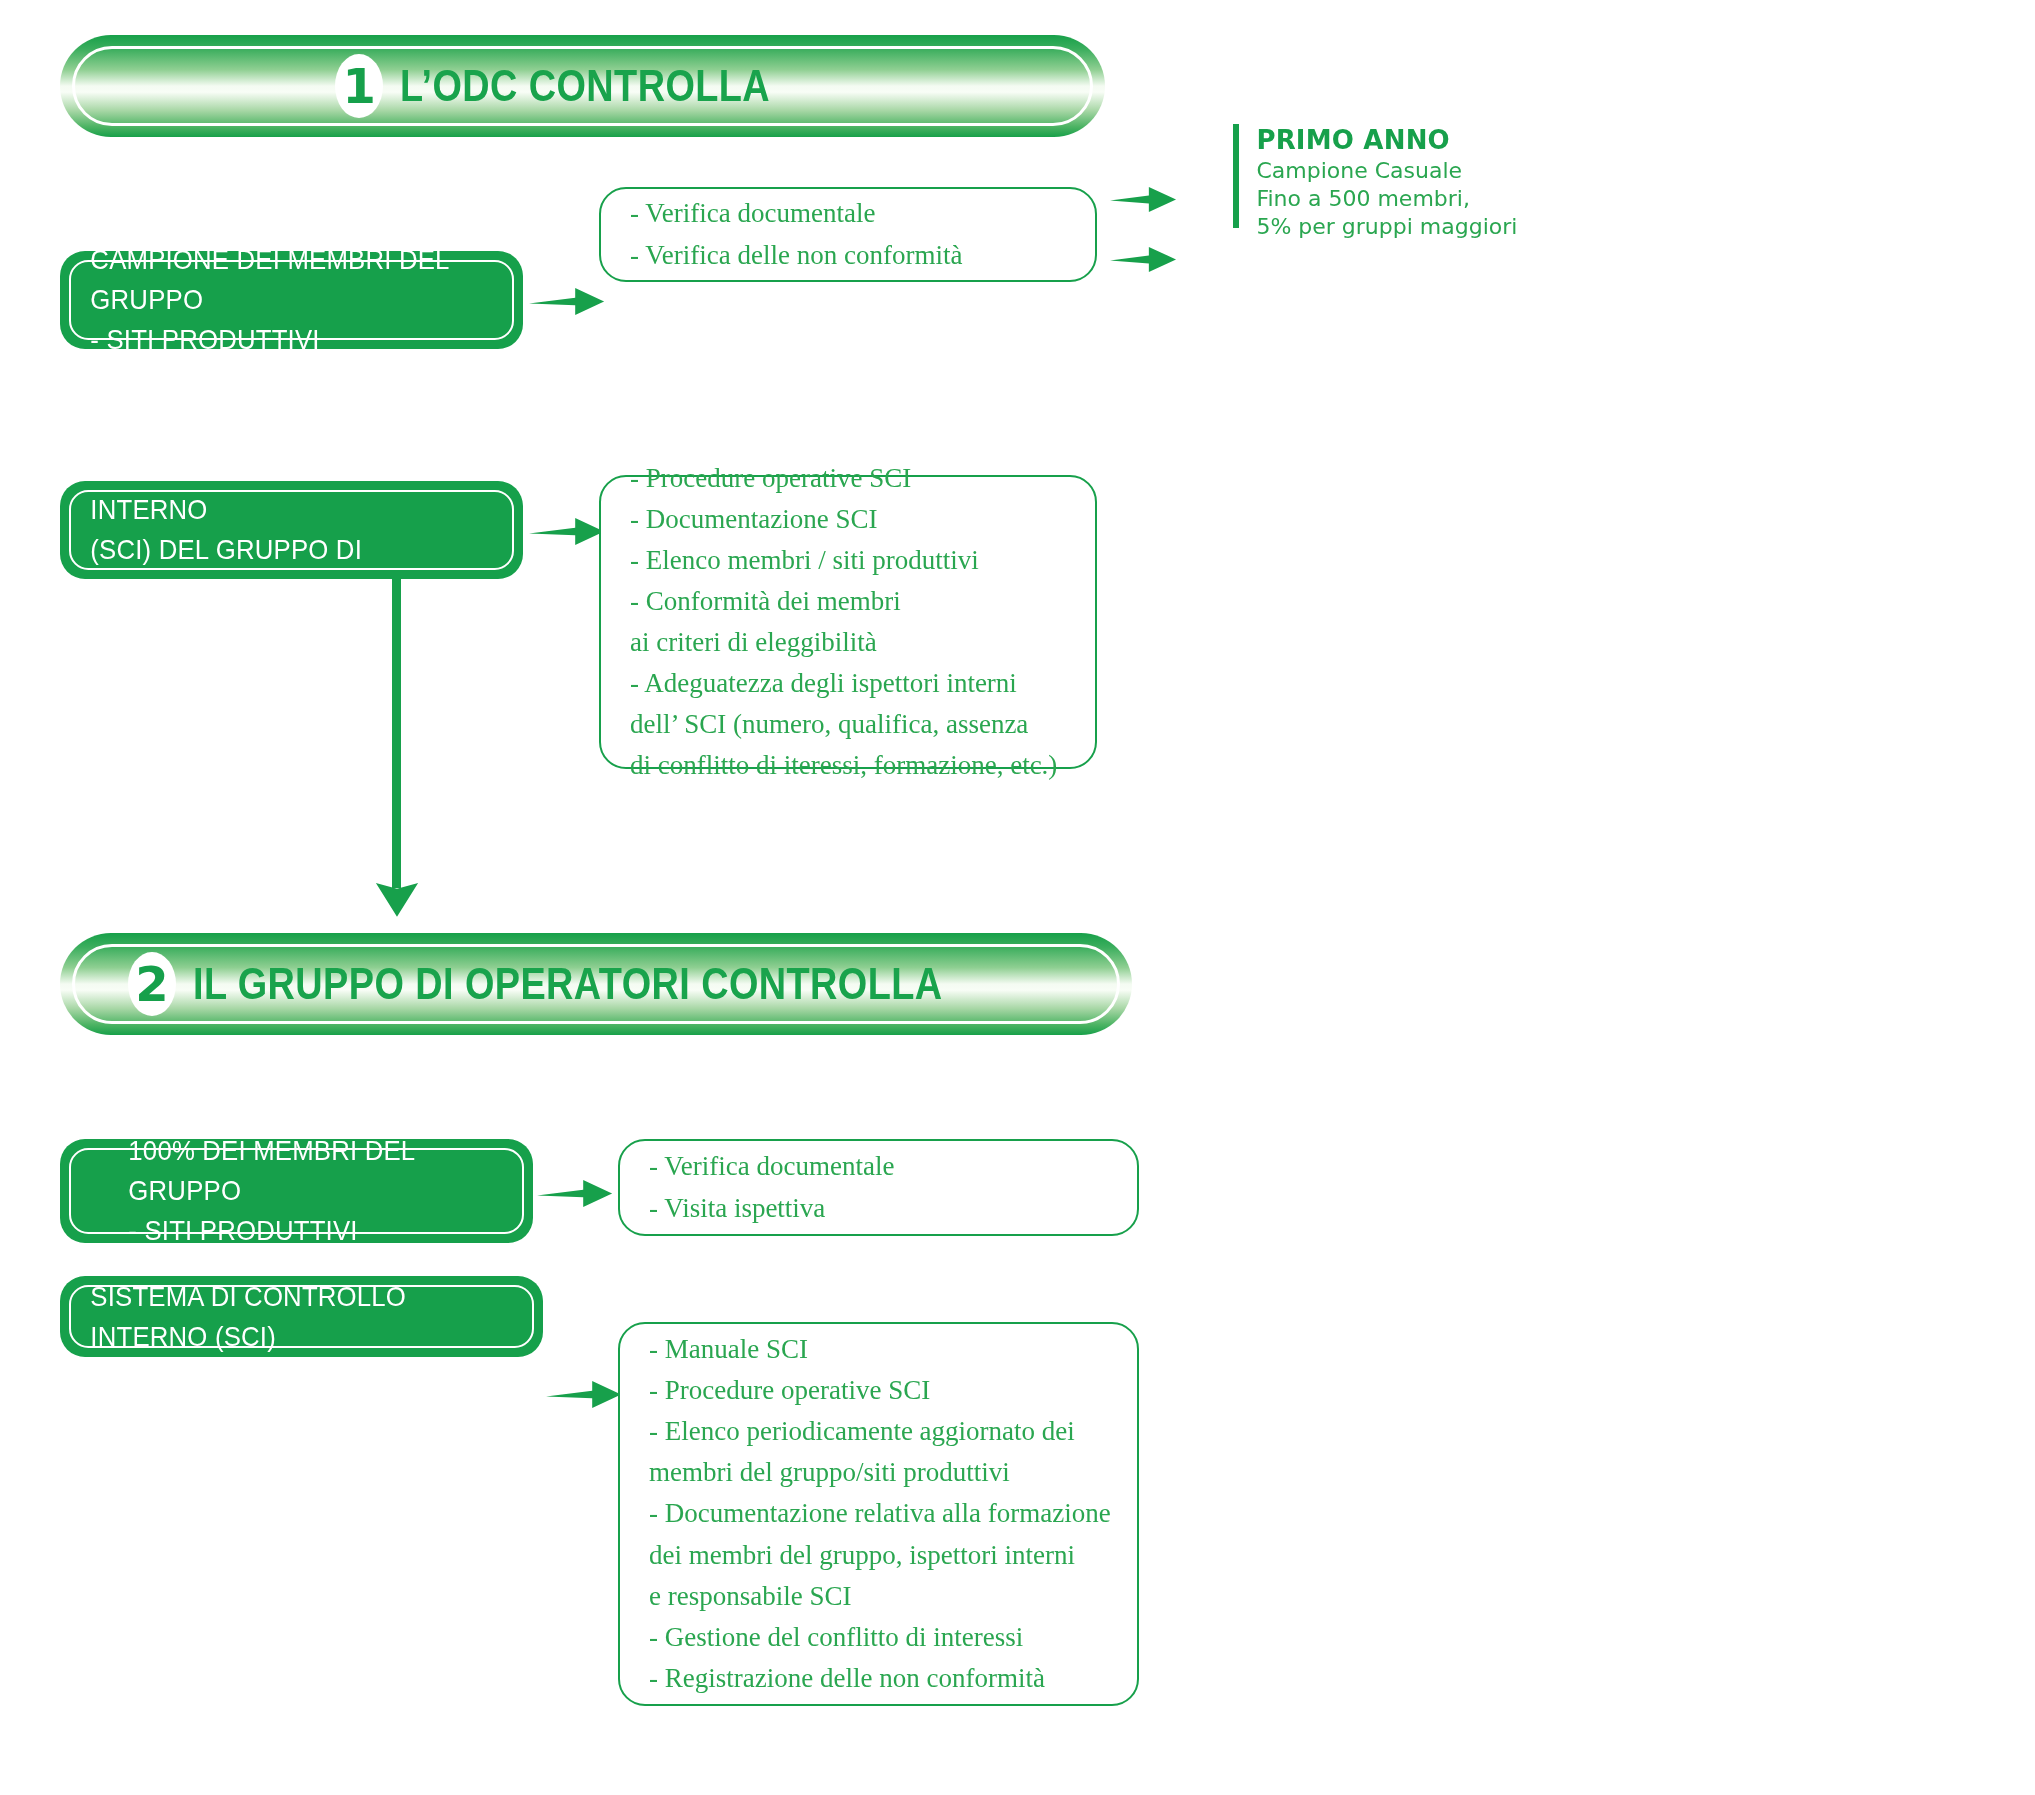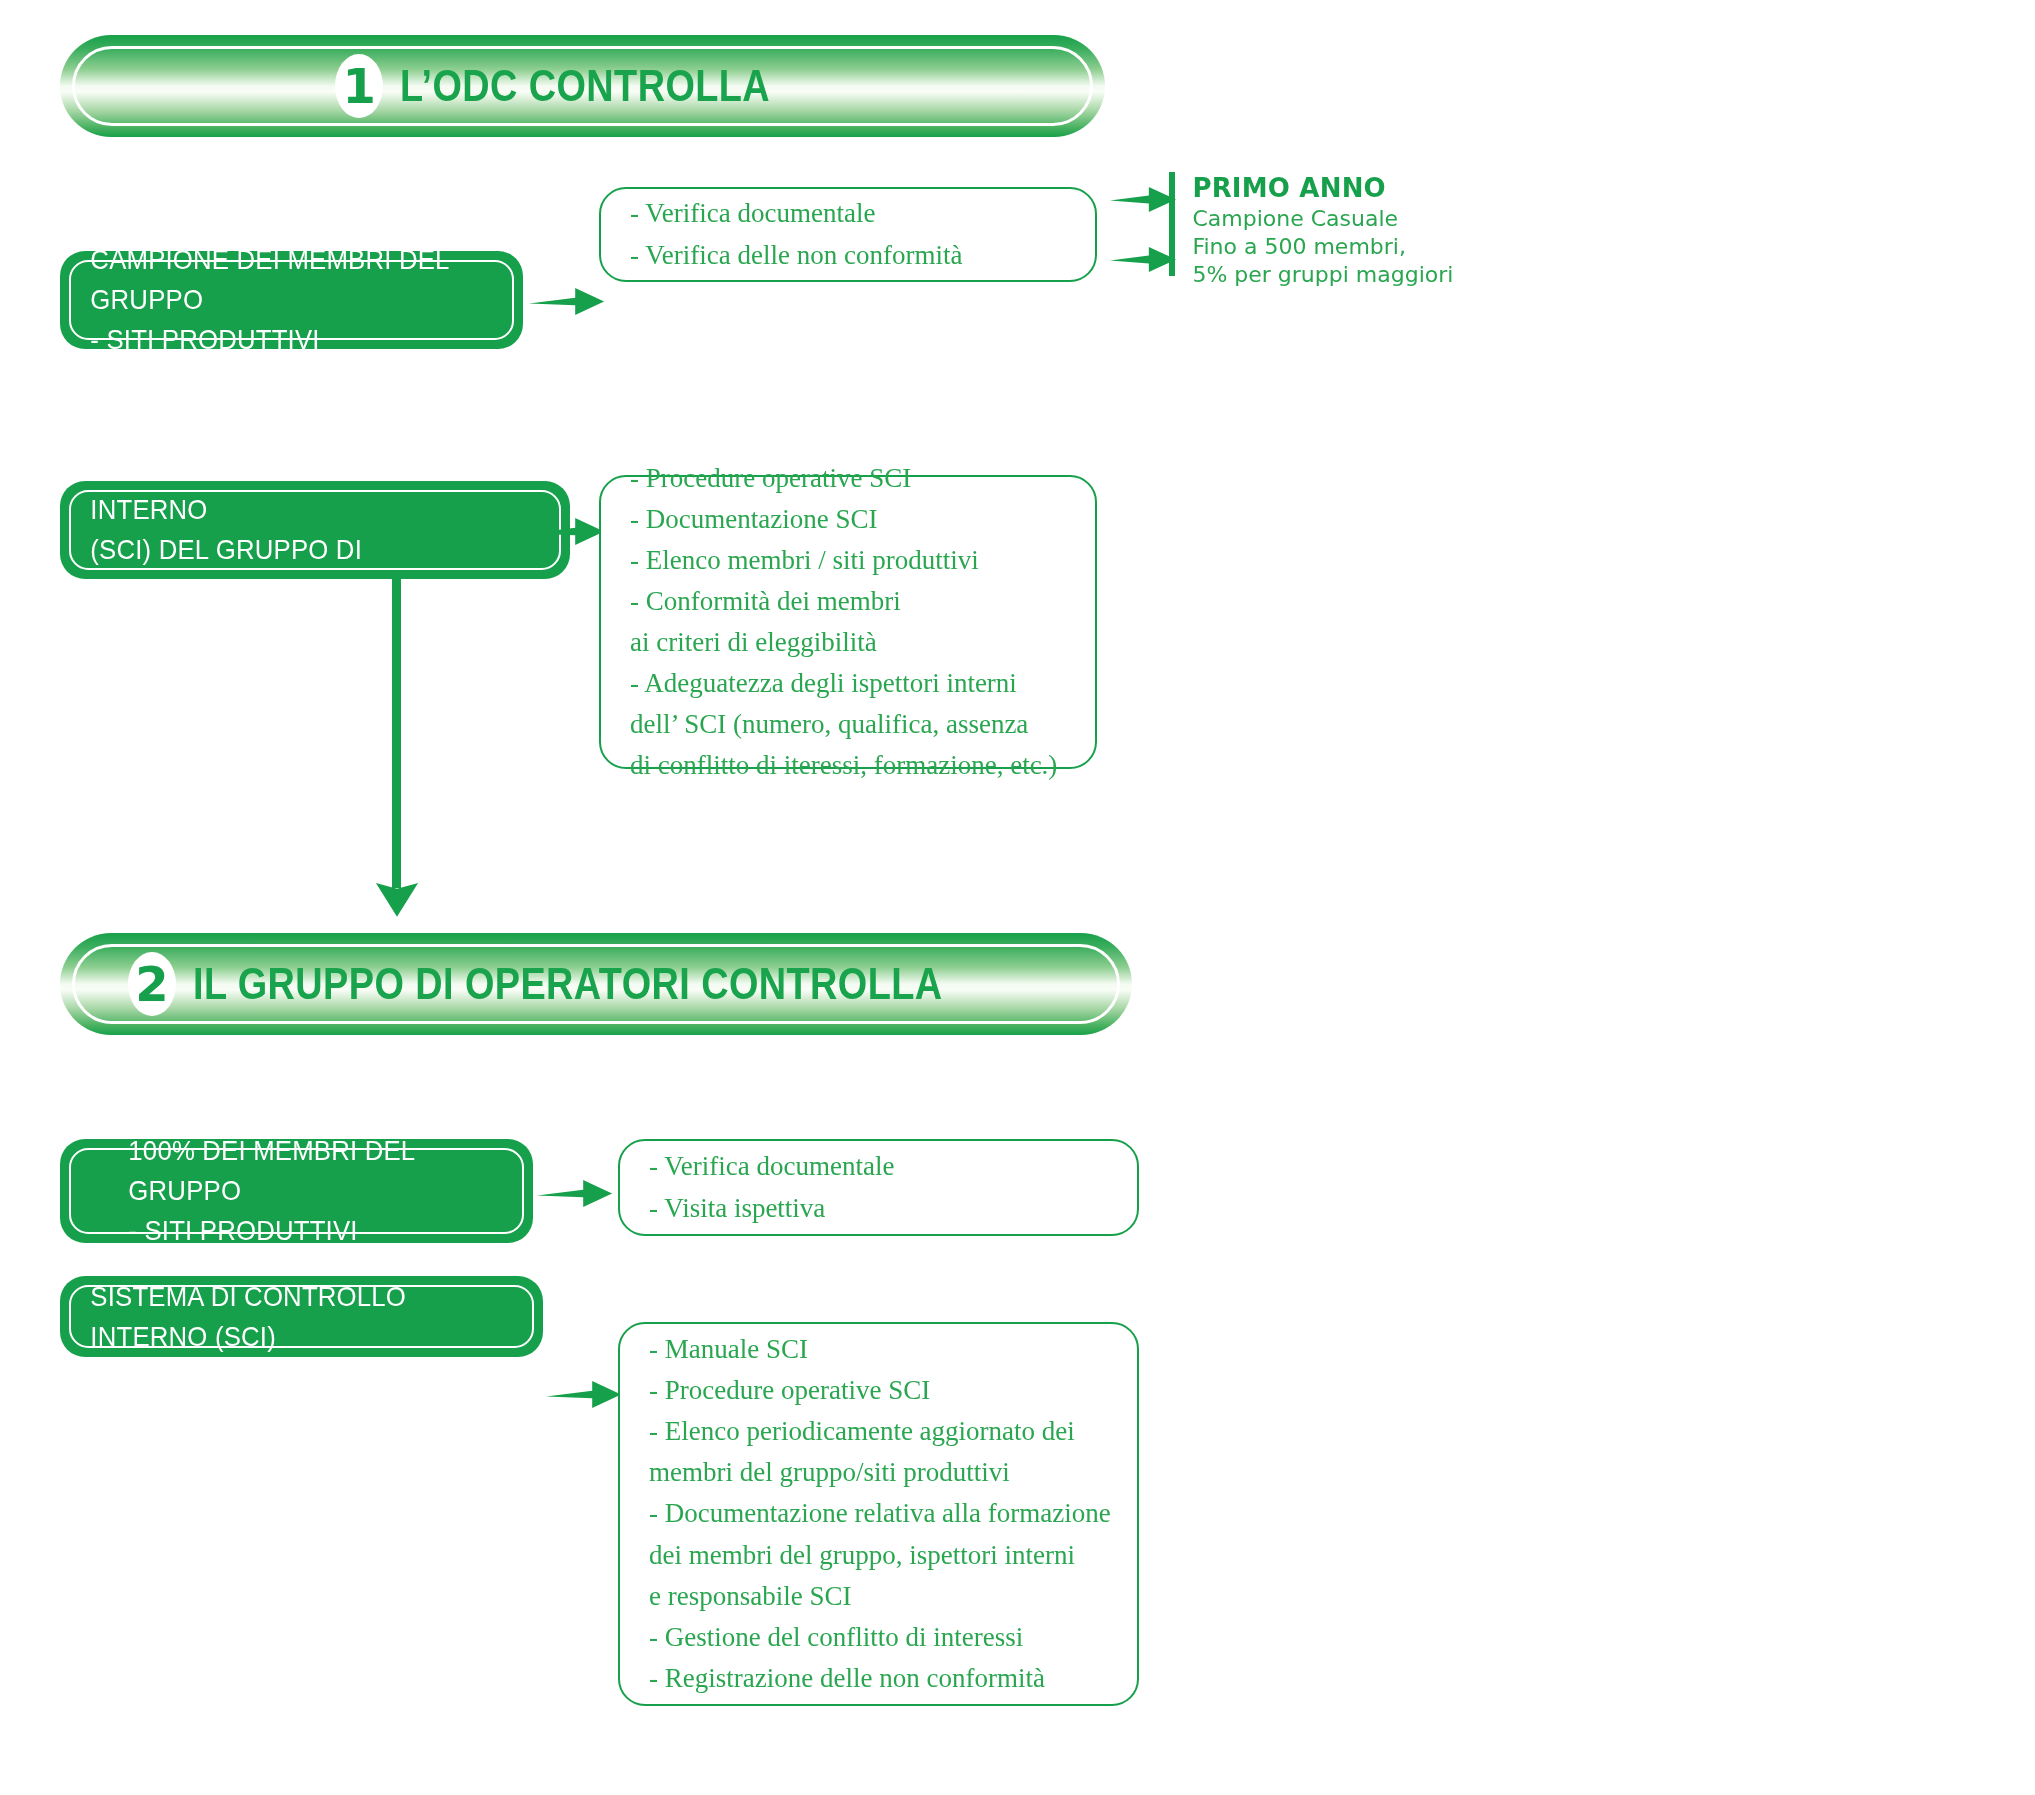--- a/index.html
+++ b/index.html
@@ -195,29 +195,29 @@
 - Verifica delle non conformità</div>
   </div>
 
   <svg class="arrow" style="left:1110px; top:183px;" width="68" height="33" viewBox="0 0 70 34">
     <path d="M0 18 L40 13 L40 4 L68 17 L40 30 L40 21 Z" fill="#17a04b"></path>
   </svg>
   <svg class="arrow" style="left:1110px; top:243px;" width="68" height="33" viewBox="0 0 70 34">
     <path d="M0 18 L40 13 L40 4 L68 17 L40 30 L40 21 Z" fill="#17a04b"></path>
   </svg>
 
-  <div class="note" style="left:1169px; top:124px; width:386px; height:104px;margin-top:48px;">
+  <div class="note" style="left:1233px; top:124px; width:386px; height:104px;">
     <div class="note-title">PRIMO ANNO</div>
     <div class="note-body">Campione Casuale
 Fino a 500 membri,
 5% per gruppi maggiori</div>
   </div>
 
 
-  <div class="gbox" style="left:60px; top:481px; width:510px; height:98px;">
+  <div class="gbox" style="left:60px; top:481px; width:463px; height:98px;">
     <div class="gbox-inner"></div>
     <div class="gbox-text">SISTEMA DI CONTROLLO INTERNO
 (SCI) DEL GRUPPO DI OPERATORI</div>
   </div>
 
   <svg class="arrow" style="left:529px; top:512px;" width="77" height="39" viewBox="0 0 80 40">
     <path d="M0 22 L48 16 L48 6 L78 20 L48 34 L48 24 Z" fill="#17a04b"></path>
   </svg>
 
   <div class="obox" style="left:599px; top:475px; width:498px; height:294px;">

